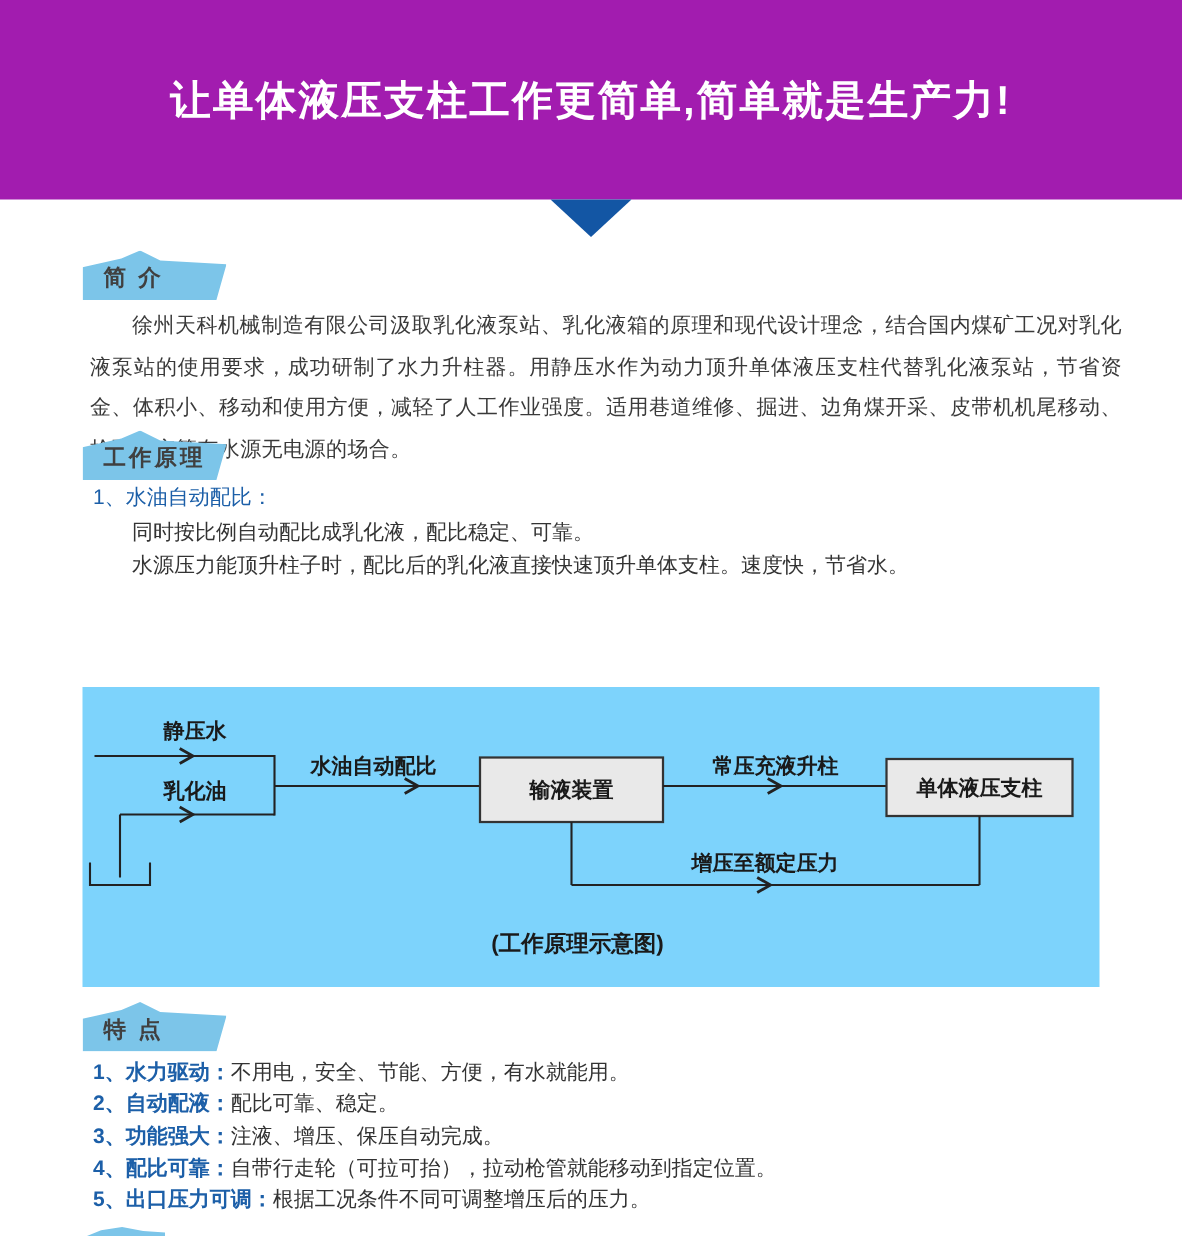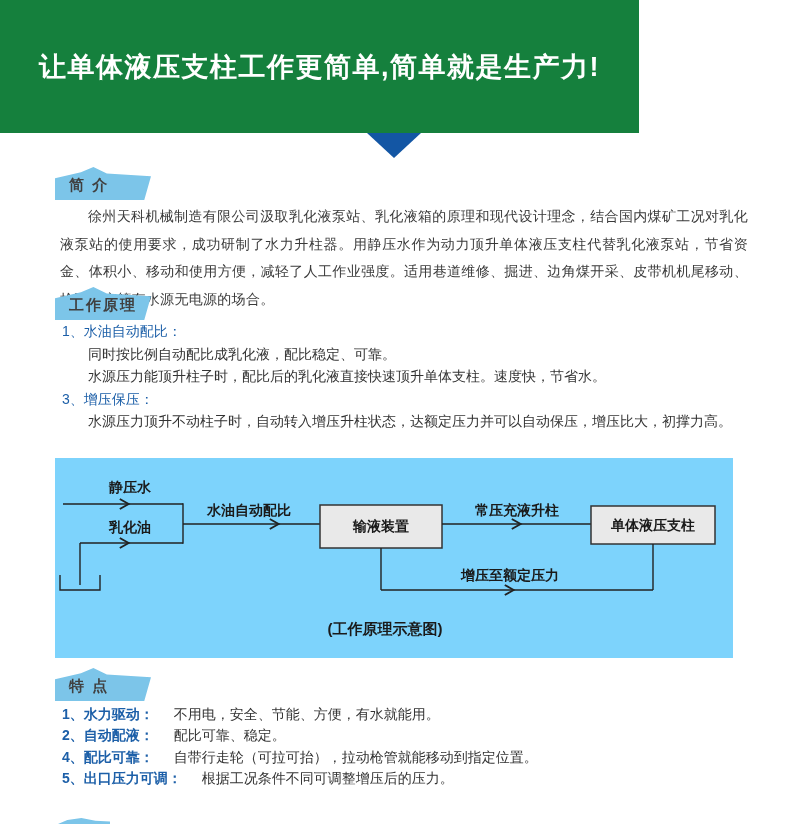--- a/index.html
+++ b/index.html
@@ -1,22 +1,22 @@
 <!DOCTYPE html>
 <html><head>
 <meta charset="utf-8">
 <style>
   * { margin: 0; padding: 0; box-sizing: border-box; }
   html, body { width: 788px; height: 824px; background: #ffffff; }
   body { font-family: "Liberation Sans", "DejaVu Sans", sans-serif; position: relative; overflow: hidden; }
   .page { position: absolute; inset: 0; width: 788px; height: 824px; background: #fff; }
 
   
-  .banner { position: absolute; left: 0; top: 0; width: 639px; height: 133px;
-            background: #15803d; display: flex; align-items: center; justify-content: center; }
+  .banner { position: absolute; left: 0; top: 0; width: 788px; height: 133px;
+            background: #a21caf; display: flex; align-items: center; justify-content: center; }
   .banner-title { color: #ffffff; font-size: 27px; font-weight: bold; letter-spacing: 1.5px; white-space: nowrap; }
   .banner-tri { position: absolute; left: 367px; top: 133px; width: 0; height: 0;
                 border-left: 27px solid transparent; border-right: 27px solid transparent;
                 border-top: 25px solid #1356a4; }
 
   
   .tag { position: absolute; left: 55px; width: 96px; height: 33px; background: #7cc5e9;
          clip-path: polygon(0% 34%, 27% 16%, 40% 0%, 54% 20%, 100% 28%, 93% 100%, 0% 100%);
          display: flex; align-items: flex-end; }
   .tag span { color: #404040; font-size: 15px; font-weight: bold; letter-spacing: 2px;
@@ -38,21 +38,21 @@
   .dg-line { stroke: #222222; stroke-width: 1.4; fill: none; }
   .dg-box { fill: #e9e9e9; stroke: #333333; stroke-width: 1.5; }
   .dg-text { font-family: "Liberation Sans", "DejaVu Sans", sans-serif; font-size: 14px;
              font-weight: 600; fill: #1a1a1a; }
   .dg-caption { font-size: 15px; }
 
   
   .flist { position: absolute; left: 62px; top: 704px; width: 690px; font-size: 14px; }
   .f-row { height: 21.3px; line-height: 21.3px; white-space: nowrap; }
   .f-head { color: #1c5fa8; font-weight: bold; }
-  .f-desc { color: #333333; margin-left: 20px; }
+  .f-desc { color: #333333; }
 
   
   .bottom-sliver { position: absolute; left: 58px; top: 818px; width: 52px; height: 6px;
                    background: #7cc5e9;
                    clip-path: polygon(0% 100%, 18% 35%, 45% 0%, 72% 45%, 100% 60%, 100% 100%); }
 </style>
 </head>
 <body>
 
 <div class="page">
@@ -71,24 +71,20 @@
     <span>工作原理</span>
   </div>
 
   <div class="plist">
     <div class="p-item">
       <div class="p-head"><span>1、</span><span>水油自动配比：</span></div>
       <div class="p-desc">同时按比例自动配比成乳化液，配比稳定、可靠。</div>
     </div>
     <div class="p-item">
       <div class="p-desc">水源压力能顶升柱子时，配比后的乳化液直接快速顶升单体支柱。速度快，节省水。</div>
-    </div>
-    <div class="p-item">
-      <div class="p-head"><span>3、</span><span>增压保压：</span></div>
-      <div class="p-desc">水源压力顶升不动柱子时，自动转入增压升柱状态，达额定压力并可以自动保压，增压比大，初撑力高。</div>
     </div>
   </div>
 
   <div class="diagram">
     <svg viewBox="0 0 678 200">
       <defs>
         <marker id="arr" viewBox="0 0 10 10" refX="7.5" refY="5" markerWidth="9" markerHeight="9" orient="auto">
           <path d="M1,1 L8,5 L1,9" fill="none" stroke="#222222" stroke-width="1.5"></path>
         </marker>
       </defs>
@@ -130,19 +126,20 @@
     </svg>
   </div>
 
   <div class="tag" style="top:668px">
     <span>特 点</span>
   </div>
 
   <div class="flist">
     <div class="f-row"><span class="f-head"><span>1、</span><span>水力驱动：</span></span><span class="f-desc">不用电，安全、节能、方便，有水就能用。</span></div>
     <div class="f-row"><span class="f-head"><span>2、</span><span>自动配液：</span></span><span class="f-desc">配比可靠、稳定。</span></div>
+    <div class="f-row"><span class="f-head"><span>3、</span><span>功能强大：</span></span><span class="f-desc">注液、增压、保压自动完成。</span></div>
     <div class="f-row"><span class="f-head"><span>4、</span><span>配比可靠：</span></span><span class="f-desc">自带行走轮（可拉可抬），拉动枪管就能移动到指定位置。</span></div>
     <div class="f-row"><span class="f-head"><span>5、</span><span>出口压力可调：</span></span><span class="f-desc">根据工况条件不同可调整增压后的压力。</span></div>
   </div>
 
   <div class="bottom-sliver"></div>
 
 </div>
 
 </body></html>

